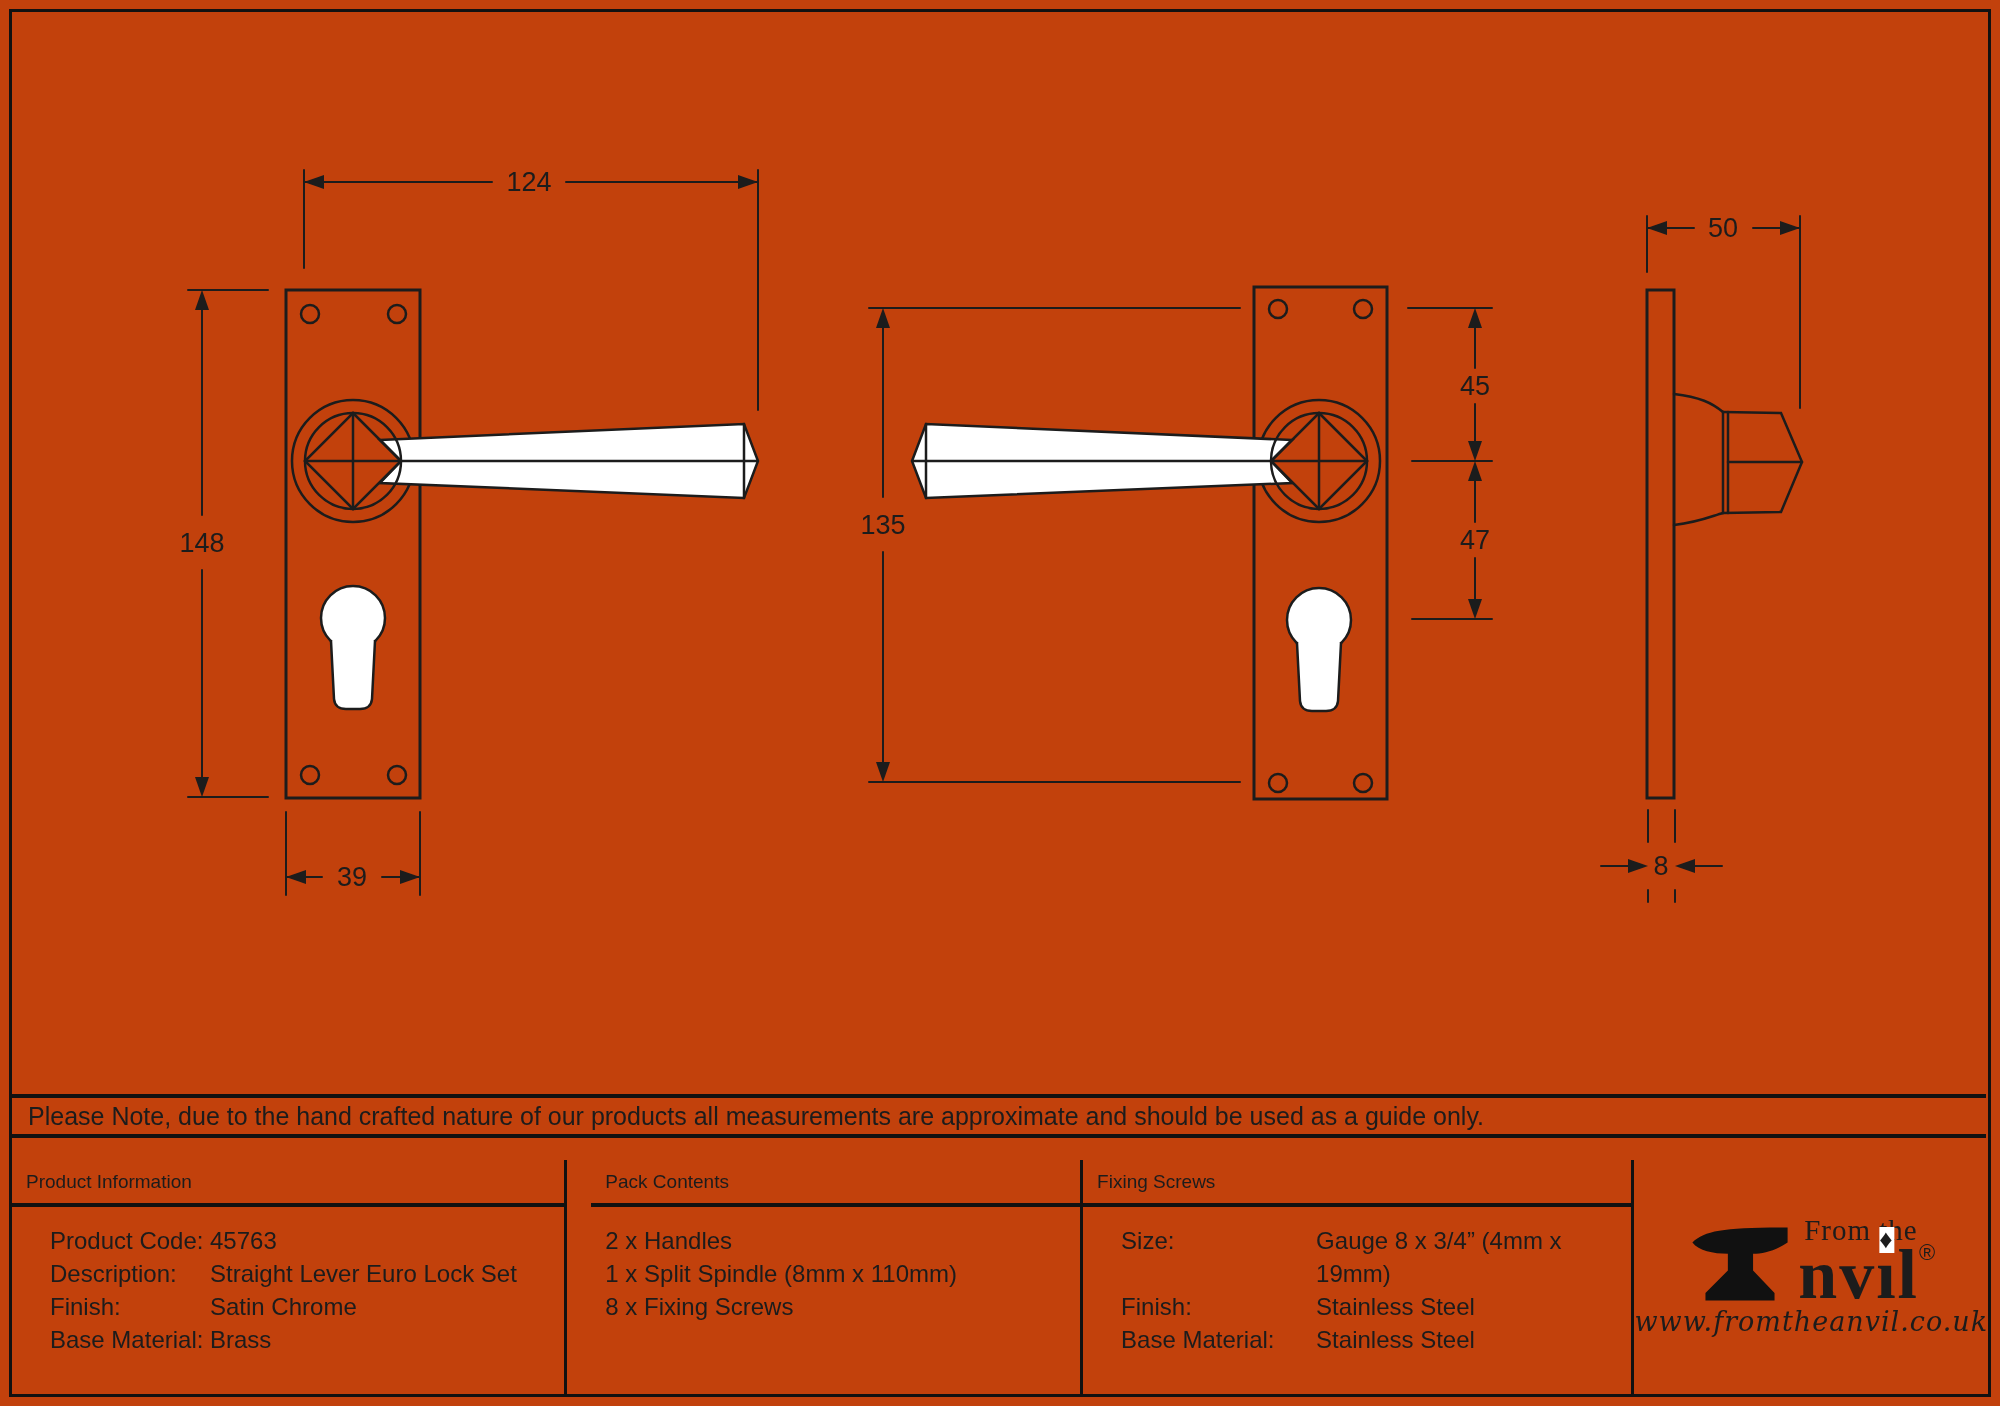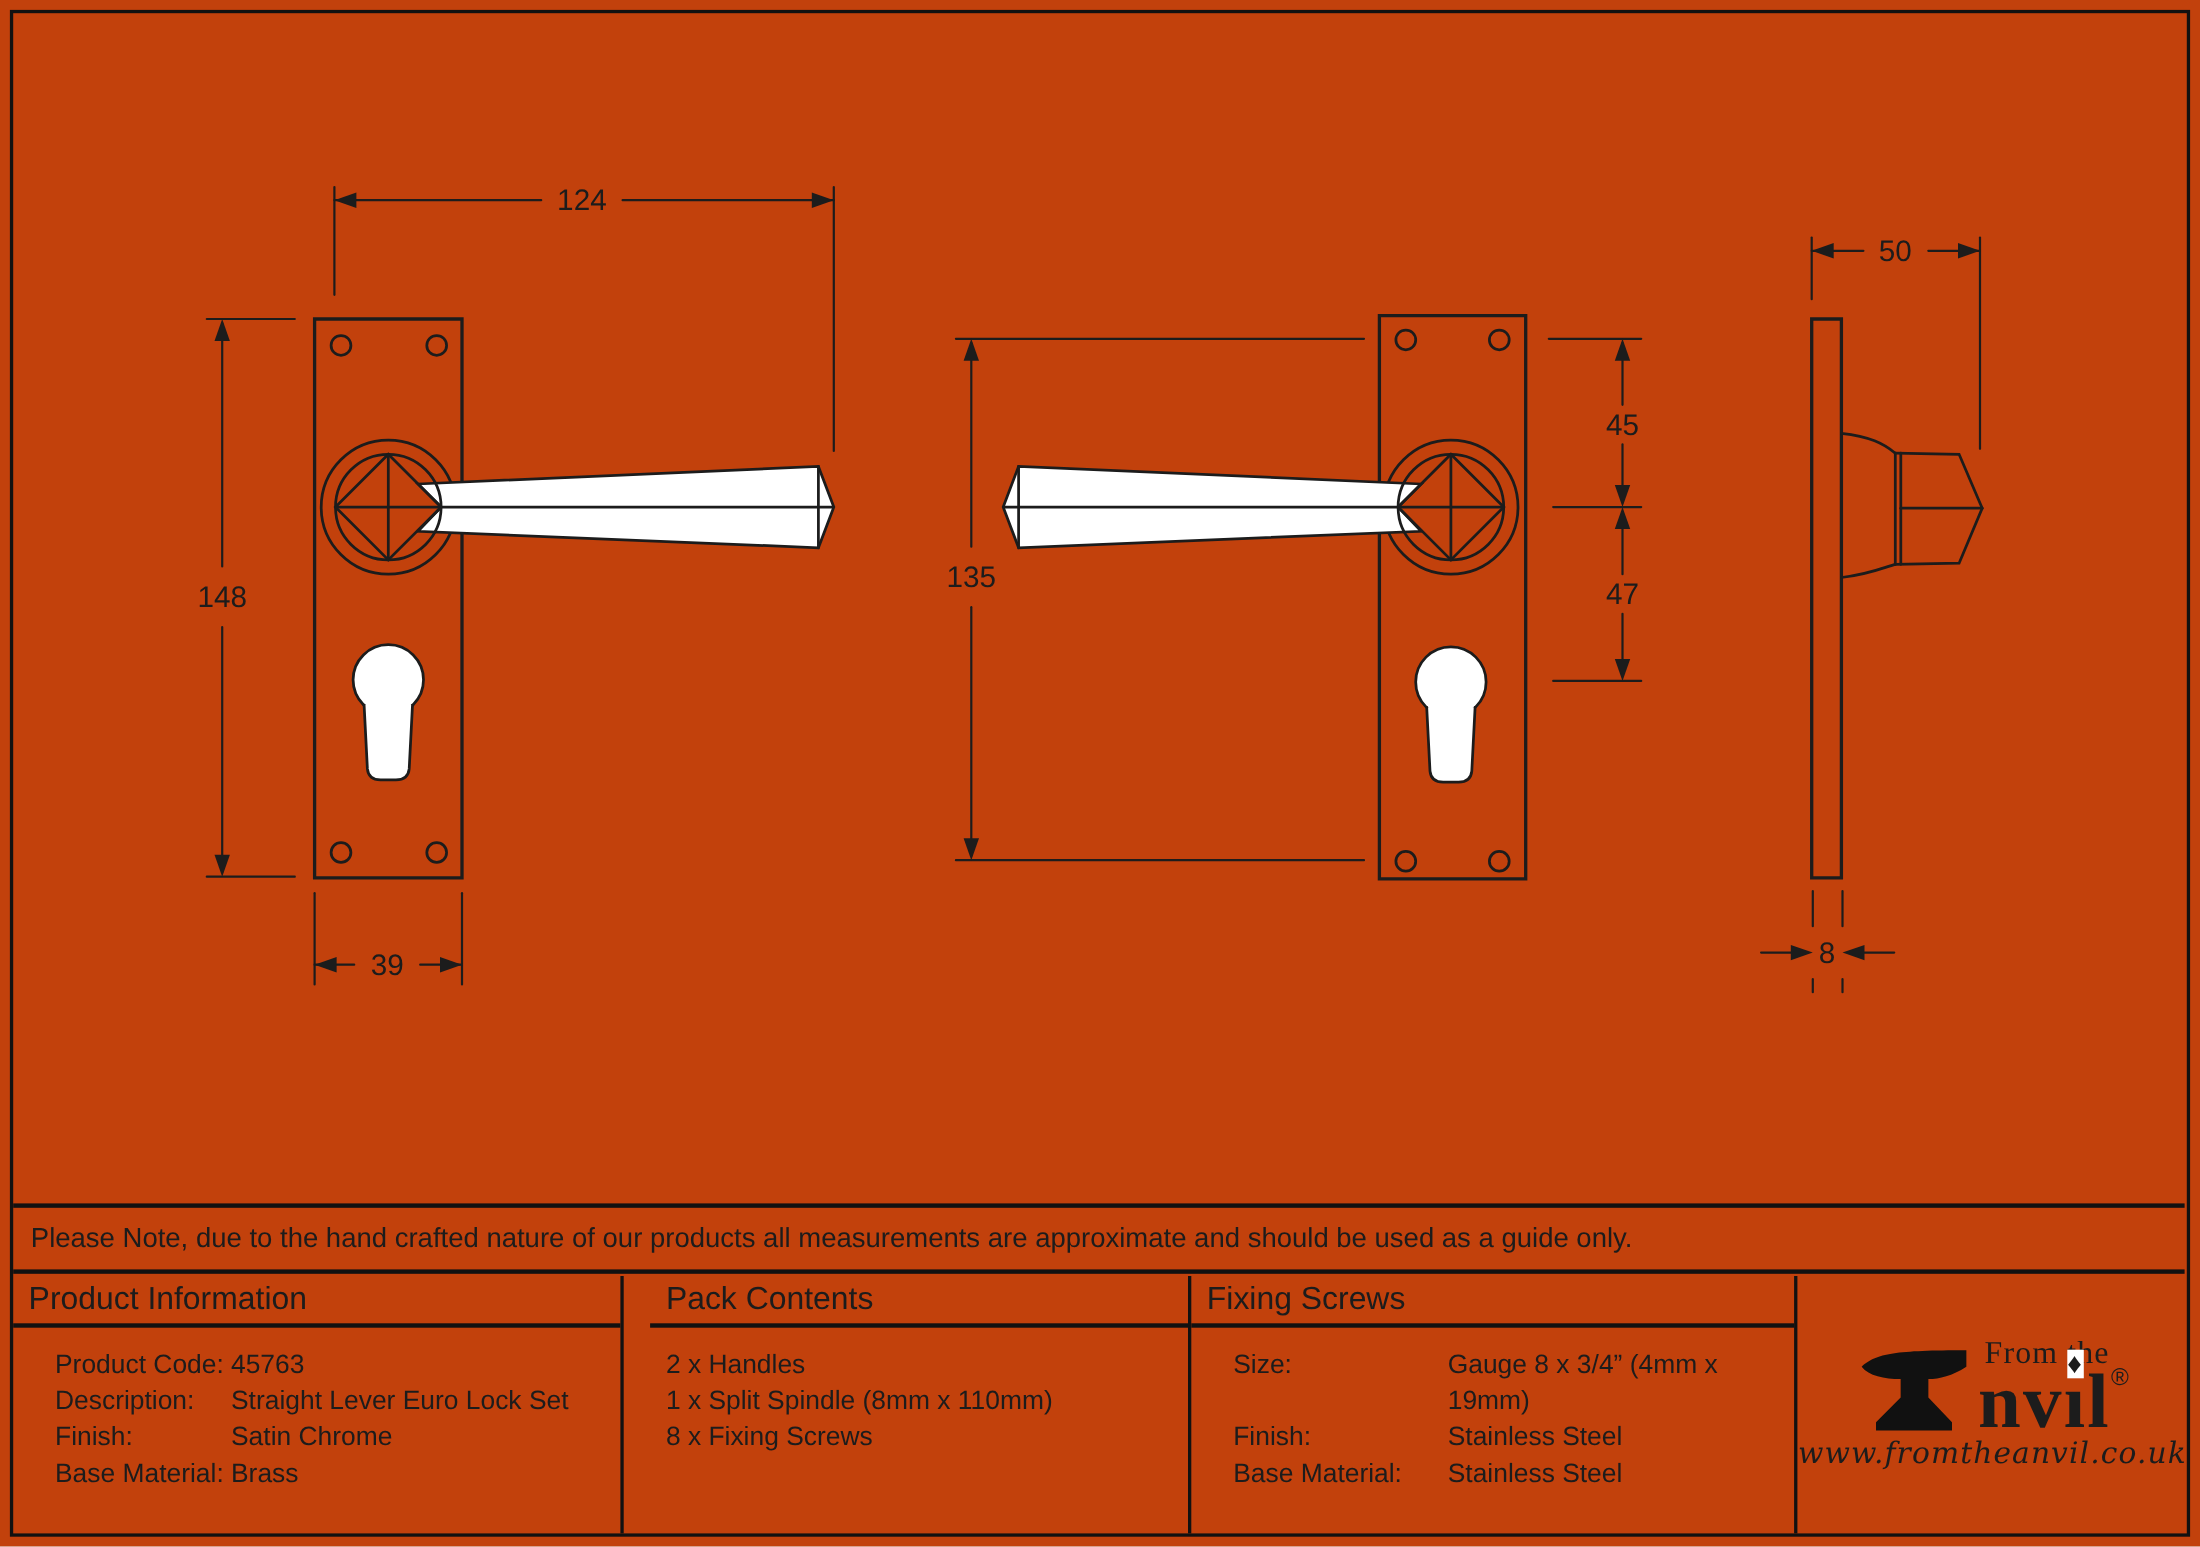--- a/index.html
+++ b/index.html
@@ -3,30 +3,30 @@
 <meta charset="utf-8">
 <style>
   html,body{margin:0;padding:0;background:#e8e8e8;}
   .sheet{position:relative;width:2000px;height:1406px;background:#c2410c;
          font-family:"Liberation Sans",sans-serif;color:#1c1c1c;overflow:hidden;}
   .frame{position:absolute;left:9px;top:9px;right:9px;bottom:9px;border:3px solid #111;}
   svg.drawing{position:absolute;left:0;top:0;}
   svg.drawing *{vector-effect:non-scaling-stroke;}
   .dim-text{font-family:"Liberation Sans",sans-serif;font-size:27px;fill:#1c1c1c;text-anchor:middle;}
 
-  .note-bar{position:absolute;left:12px;right:14px;top:1094px;height:64px;
+  .note-bar{position:absolute;left:12px;right:14px;top:1094px;height:44px;
             border-top:4px solid #111;border-bottom:4px solid #111;
             display:flex;align-items:center;padding-left:16px;box-sizing:border-box;
             font-size:25px;}
   .tbl{position:absolute;left:12px;right:12px;top:1160px;bottom:12px;display:flex;}
   .col{border-right:3px solid #111;box-sizing:border-box;display:flex;flex-direction:column;}
   .col-1{width:559px;} .col-2{width:519px;padding-left:24px;} .col-3{width:555px;}
   .col-4{flex:1;border-right:none;}
   .col-header{height:43px;border-bottom:4px solid #111;display:flex;align-items:center;
-              padding-left:14px;font-size:29px;flex:0 0 auto;}
+              padding-left:14px;font-size:19px;flex:0 0 auto;}
   .col-body{padding:17px 6px 0 14px;font-size:24px;line-height:33px;}
   .kv-row{display:flex;margin-left:24px;}
   .kv-label{flex:0 0 160px;}
   .col-3 .kv-label{flex:0 0 195px;}
   .pc-item{display:block;}
 
   .logo{height:100%;display:flex;flex-direction:column;align-items:center;justify-content:center;}
   .logo-top{display:flex;align-items:flex-end;}
   .anvil-glyph{width:110px;height:84px;margin-right:3px;}
   .logo-text{display:flex;flex-direction:column;line-height:0.9;}

